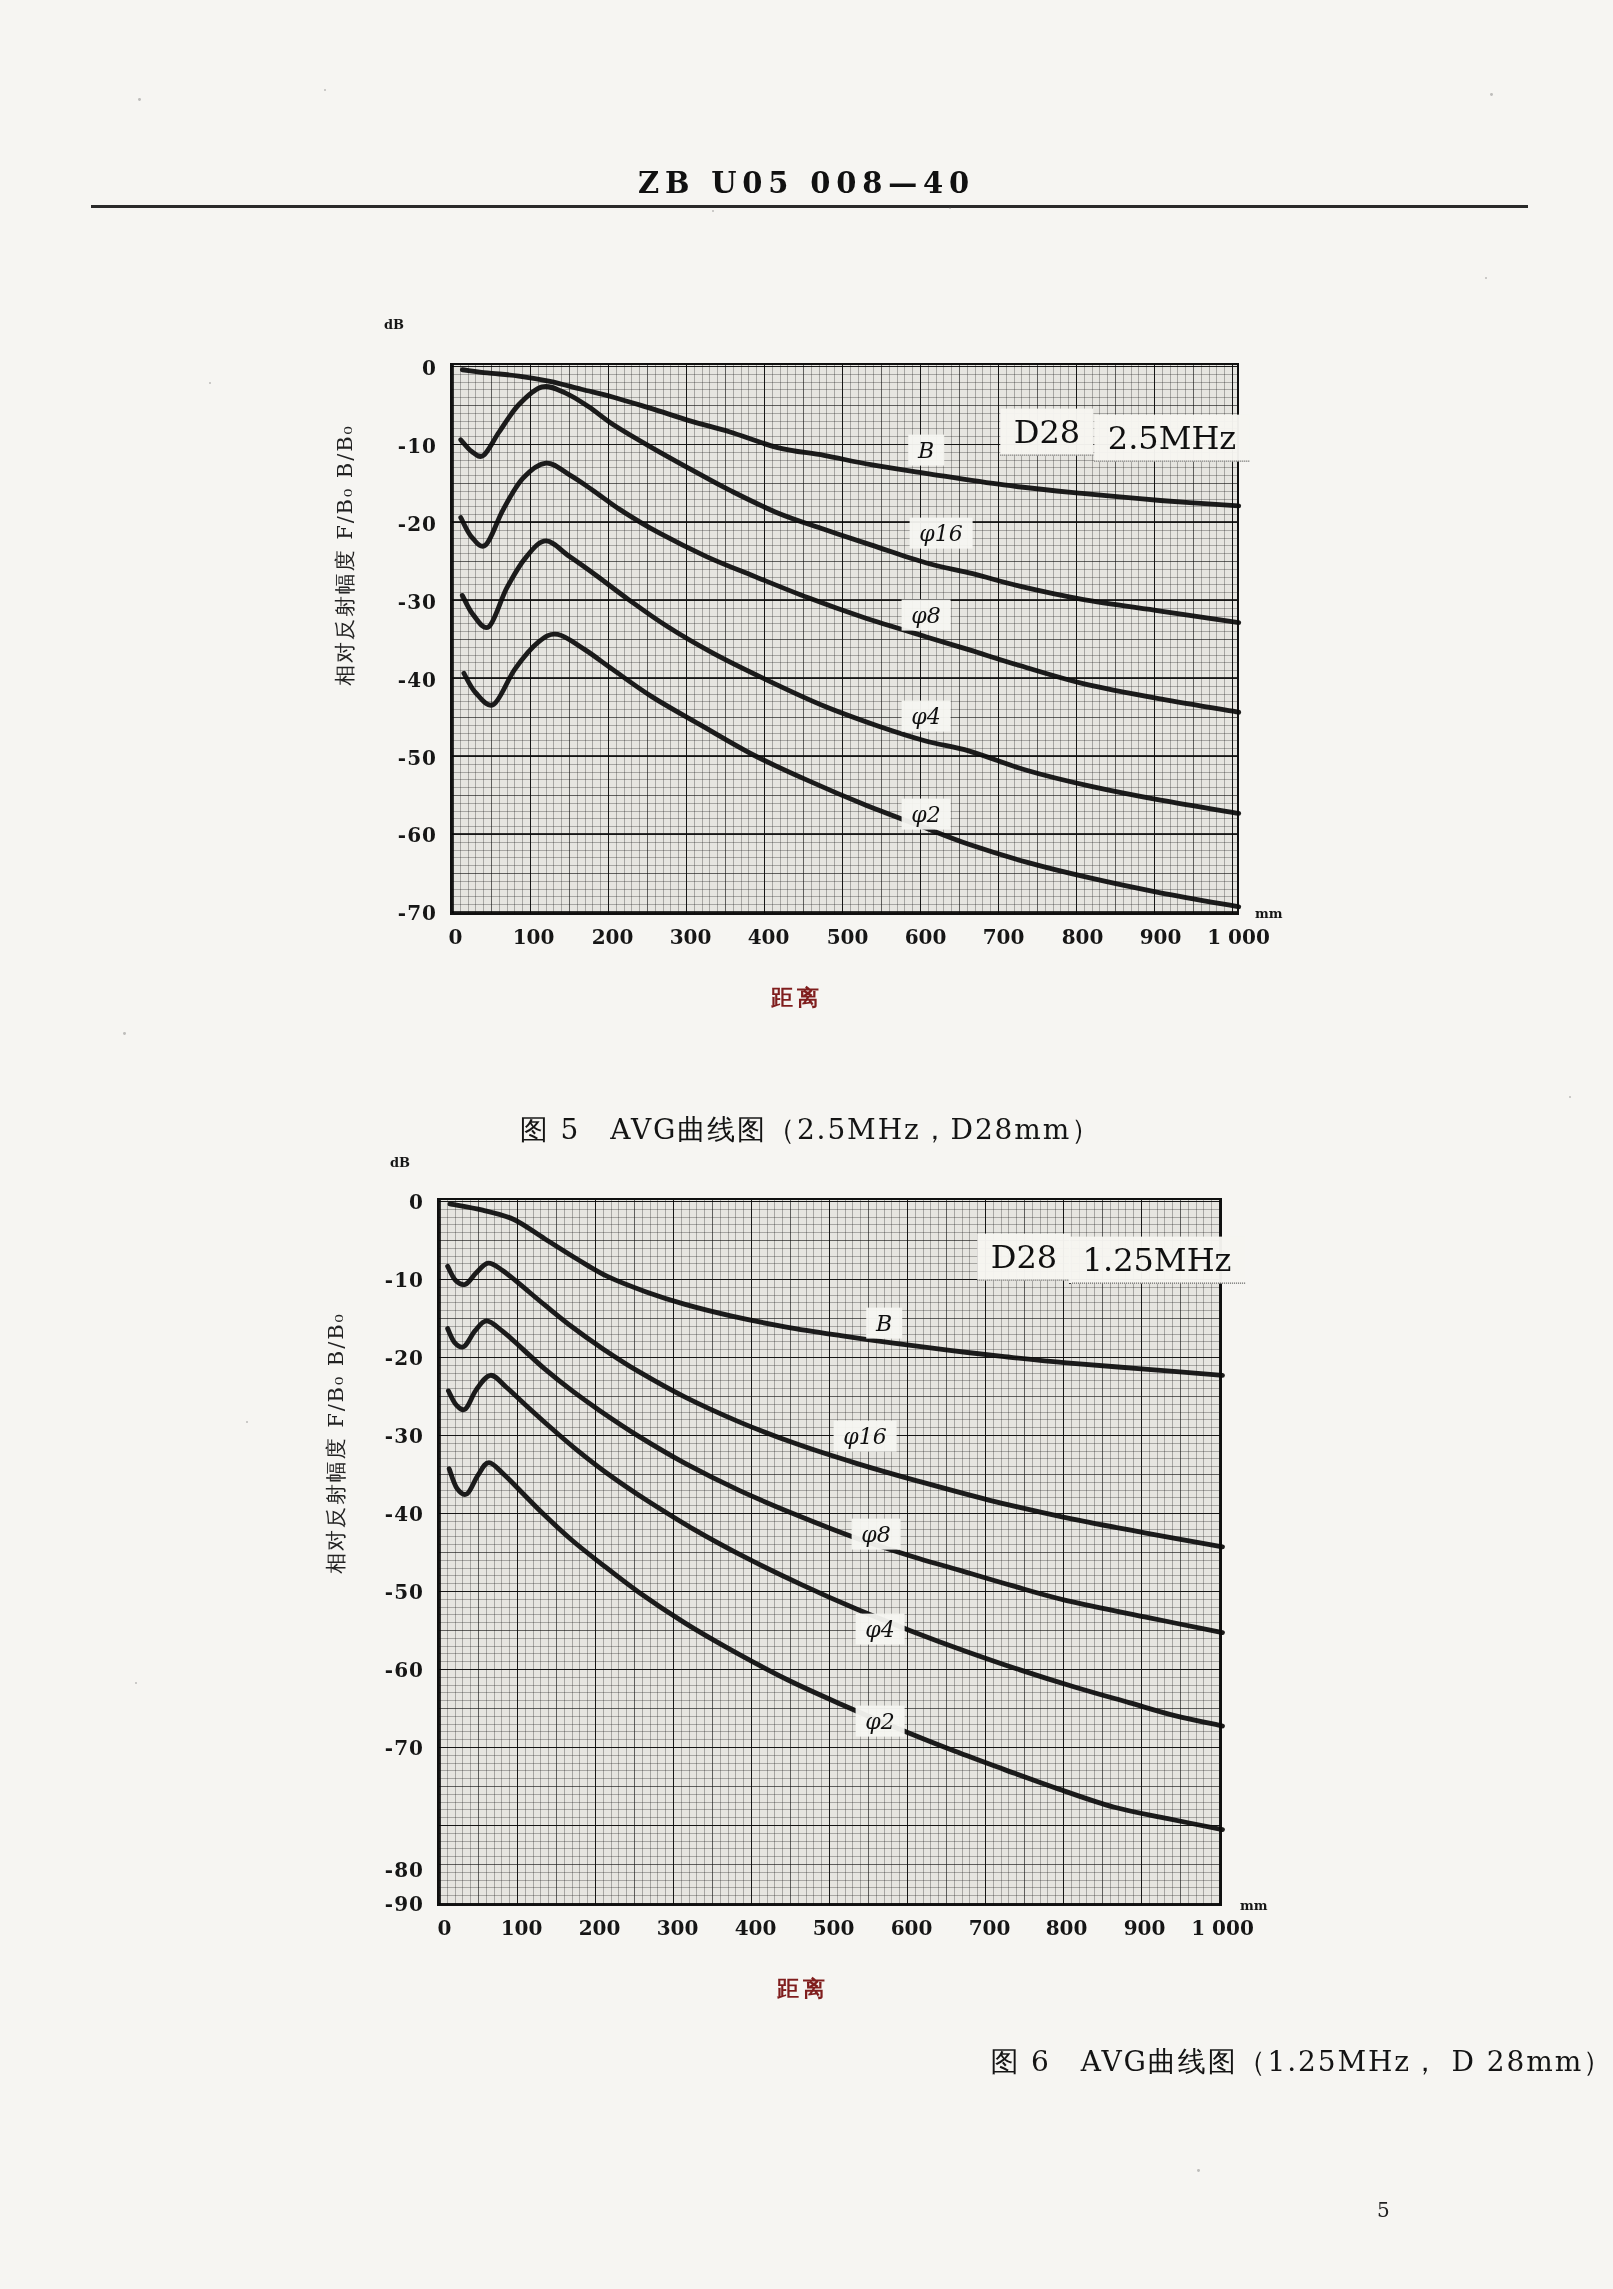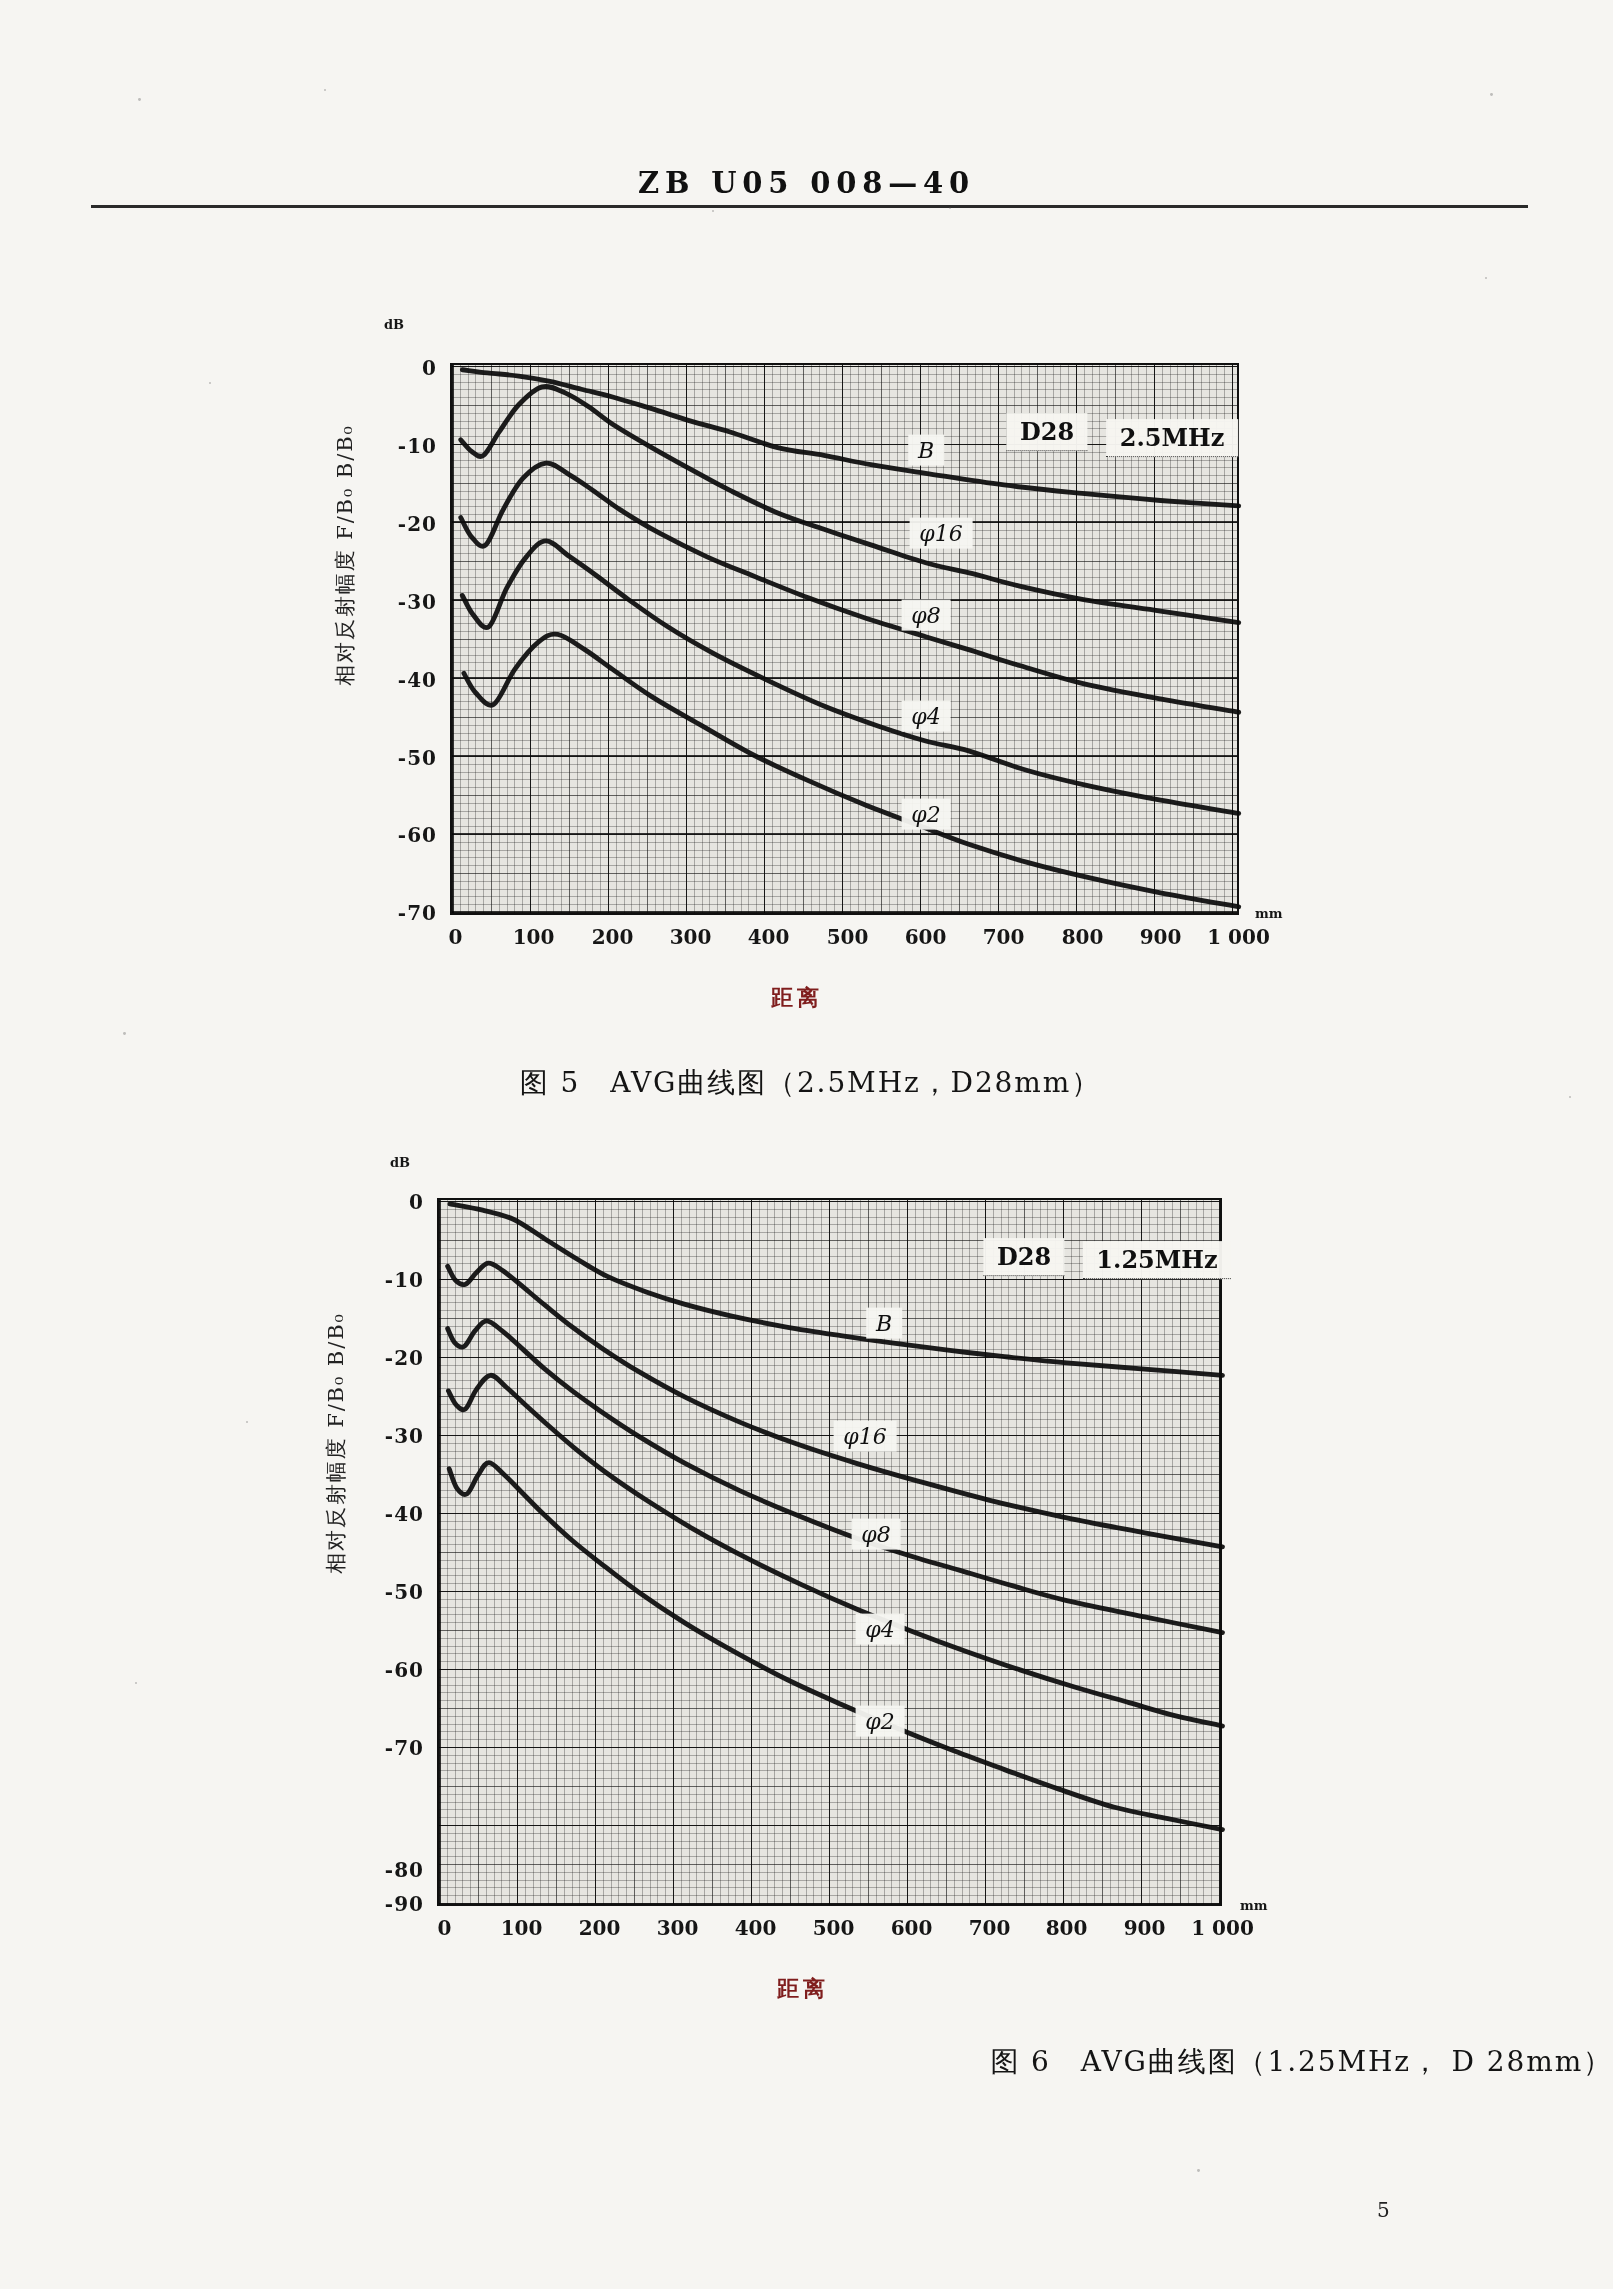--- a/index.html
+++ b/index.html
@@ -40,21 +40,21 @@
   }
   .xlabel{position:absolute;font-size:22px;font-weight:bold;color:#7f1d1d;letter-spacing:3.9px;}
   .series-label{
     position:absolute;transform:translate(-50%,-50%);
     background:rgba(246,245,241,.95);padding:2.9px 9.7px;
     font-size:22px;font-style:italic;color:#101010;white-space:nowrap;
   }
   .badge{
     position:absolute;transform:translate(-50%,-50%);
     background:rgba(246,245,241,.97);padding:3.9px 13.5px;
-    font-size:24px;font-weight:bold;color:#101010;white-space:nowrap;
+    font-size:32px;font-weight:normal;color:#101010;white-space:nowrap;
     border-bottom:1.9px dotted #333;
   }
   .caption{
     position:absolute;left:0;right:0;text-align:center;
     font-size:28px;color:#141414;letter-spacing:1.9px;
   }
   .page-number{position:absolute;font-size:20px;color:#222;}
   .speck{position:absolute;background:#555;border-radius:50%;opacity:.35;}
 </style>
 </head>
@@ -96,21 +96,21 @@
     <div class="ytitle" style="left: 214px; top: 541px;">相对反射幅度 F/B₀ B/B₀</div>
     <div class="xlabel" style="left: 739px; top: 983px; width: 116px; text-align: center;">距离</div>
     <div class="series-label" style="left: 926px; top: 450px;">B</div>
     <div class="series-label" style="left: 941px; top: 533px;">φ16</div>
     <div class="series-label" style="left: 926px; top: 615px;">φ8</div>
     <div class="series-label" style="left: 926px; top: 716px;">φ4</div>
     <div class="series-label" style="left: 926px; top: 814px;">φ2</div>
     <div class="badge" style="left: 1047px; top: 432px;">D28</div>
     <div class="badge" style="left: 1172px; top: 438px;">2.5MHz</div>
   </div>
-<div id="caption-0" class="caption" style="top:1064px;margin-left:8px;">图 5　AVG曲线图（2.5MHz，D28mm）</div>
+<div id="caption-0" class="caption" style="top:1111px;margin-left:8px;">图 5　AVG曲线图（2.5MHz，D28mm）</div>
 
 <div id="chart-1" class="chart">
     <div class="plotbox" style="left: 437px; top: 1198px; width: 785px; height: 708px;"></div>
     <svg class="curves" style="left:437px;top:1198px;" width="785" height="708" viewBox="0 0 813 733">
       <path d="M13.452,6C19.1,7.1 36.3,9.8 47.3,12.5C58.3,15.1 68.8,17.2 79.6,22.1C90.3,27.1 101.1,35.6 111.8,42.3C122.6,49.0 133.4,56.0 144.1,62.5C154.9,68.9 164.3,75.3 176.4,81.1C188.5,86.8 203.2,92.3 216.7,97.2C230.1,102.0 242.2,105.9 257.0,110.1C271.8,114.3 287.9,118.3 305.4,122.2C322.9,126.1 343.0,130.1 361.9,133.5C380.7,136.9 399.5,139.6 418.3,142.4C437.1,145.2 456.0,147.9 474.8,150.5C493.6,153.0 512.4,155.4 531.2,157.7C550.0,160.0 567.5,162.0 587.7,164.2C607.8,166.3 628.0,168.5 652.2,170.6C676.4,172.8 706.0,174.9 732.9,177.1C759.7,179.2 800.1,182.5 813.5,183.5"></path>
       <path d="M11.032499999999999,70.56C12.4,73.0 16.0,82.0 19.1,85.1C22.2,88.2 26.0,90.5 29.6,89.1C33.2,87.8 37.0,80.6 40.9,77.0C44.8,73.4 48.5,67.7 53.0,67.3C57.4,66.9 61.7,70.7 67.5,74.6C73.3,78.5 80.3,84.7 87.7,90.7C95.0,96.8 103.1,103.8 111.8,110.9C120.6,118.0 130.7,126.4 140.1,133.5C149.5,140.6 156.9,146.0 168.3,153.7C179.7,161.3 193.8,170.8 208.6,179.5C223.4,188.2 239.5,197.4 257.0,206.1C274.5,214.9 294.7,224.0 313.5,232.0C332.3,239.9 349.8,246.6 369.9,253.7C390.1,260.9 412.9,268.1 434.4,274.7C456.0,281.3 476.1,287.0 499.0,293.3C521.8,299.6 546.0,306.3 571.5,312.7C597.1,319.0 625.3,325.6 652.2,331.2C679.1,336.9 706.0,341.6 732.9,346.6C759.7,351.5 800.1,358.7 813.5,361.1"></path>
       <path d="M11.032499999999999,135.12C12.2,137.5 15.5,146.6 18.3,149.6C21.1,152.7 24.5,155.7 28.0,153.7C31.5,151.7 35.4,142.0 39.3,137.5C43.2,133.1 46.7,127.1 51.4,127.1C56.1,127.1 61.4,132.8 67.5,137.5C73.5,142.2 80.3,148.7 87.7,155.3C95.0,161.9 103.1,169.7 111.8,177.1C120.6,184.5 130.7,192.6 140.1,199.7C149.5,206.8 156.9,212.1 168.3,219.9C179.7,227.7 193.8,237.3 208.6,246.5C223.4,255.6 239.5,265.3 257.0,274.7C274.5,284.1 294.7,294.2 313.5,303.0C332.3,311.7 349.8,319.0 369.9,327.2C390.1,335.4 412.9,344.5 434.4,352.2C456.0,359.9 481.2,367.7 499.0,373.2C516.7,378.7 524.8,380.6 540.9,385.3C557.0,390.0 577.2,396.2 595.7,401.4C614.3,406.7 629.3,411.4 652.2,416.8C675.1,422.1 706.0,428.2 732.9,433.7C759.7,439.2 800.1,447.2 813.5,449.9"></path>
       <path d="M11.839,199.68C13.2,202.1 16.9,211.1 19.9,214.2C22.9,217.3 26.1,220.9 29.6,218.2C33.1,215.6 36.6,203.8 40.9,198.1C45.2,192.3 50.3,183.9 55.4,183.5C60.5,183.1 65.5,190.5 71.5,195.6C77.6,200.8 84.3,207.5 91.7,214.2C99.1,220.9 107.1,228.3 115.9,236.0C124.6,243.7 134.0,252.0 144.1,260.2C154.2,268.4 164.3,276.5 176.4,285.2C188.5,294.0 201.9,303.1 216.7,312.7C231.5,322.2 247.6,332.4 265.1,342.5C282.6,352.6 302.7,363.5 321.5,373.2C340.4,382.9 359.2,391.9 378.0,400.6C396.8,409.4 415.6,417.7 434.4,425.6C453.3,433.6 472.1,441.0 490.9,448.2C509.7,455.5 528.5,462.5 547.4,469.2C566.2,475.9 585.0,482.4 603.8,488.6C622.6,494.8 641.4,500.7 660.3,506.3C679.1,512.0 699.2,517.5 716.7,522.5C734.2,527.5 749.0,532.2 765.1,536.2C781.2,540.2 805.4,544.9 813.5,546.7"></path>
       <path d="M12.6455,280.38C14.0,283.7 17.6,296.3 20.7,300.6C23.8,304.9 27.6,308.5 31.2,306.2C34.8,303.9 38.7,292.2 42.5,286.8C46.2,281.5 49.2,273.9 53.8,273.9C58.3,273.9 64.3,281.7 69.9,286.8C75.6,291.9 80.7,297.6 87.7,304.6C94.6,311.6 103.1,320.5 111.8,328.8C120.6,337.1 130.7,346.6 140.1,354.6C149.5,362.7 156.9,368.3 168.3,377.2C179.7,386.1 193.8,397.4 208.6,407.9C223.4,418.4 240.9,430.1 257.0,440.2C273.1,450.3 287.9,458.7 305.4,468.4C322.9,478.1 343.0,489.0 361.9,498.3C380.7,507.6 399.5,515.8 418.3,524.1C437.1,532.4 456.0,540.5 474.8,548.3C493.6,556.1 512.4,563.6 531.2,570.9C550.0,578.2 568.9,585.0 587.7,591.9C606.5,598.7 625.3,605.6 644.1,612.1C663.0,618.5 681.8,625.5 700.6,630.6C719.4,635.7 738.2,638.8 757.0,642.7C775.9,646.6 804.1,652.1 813.5,654.0"></path>
     </svg>

